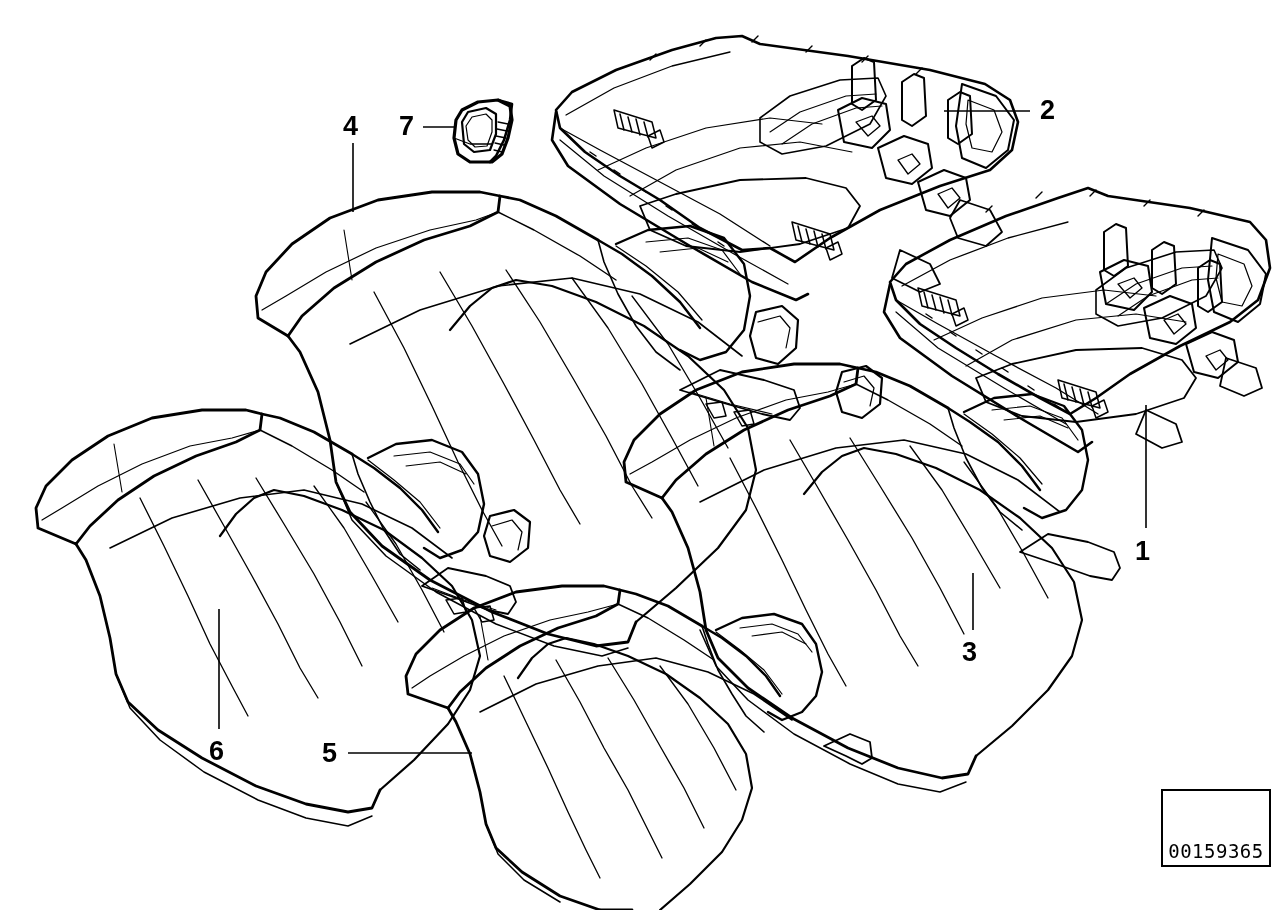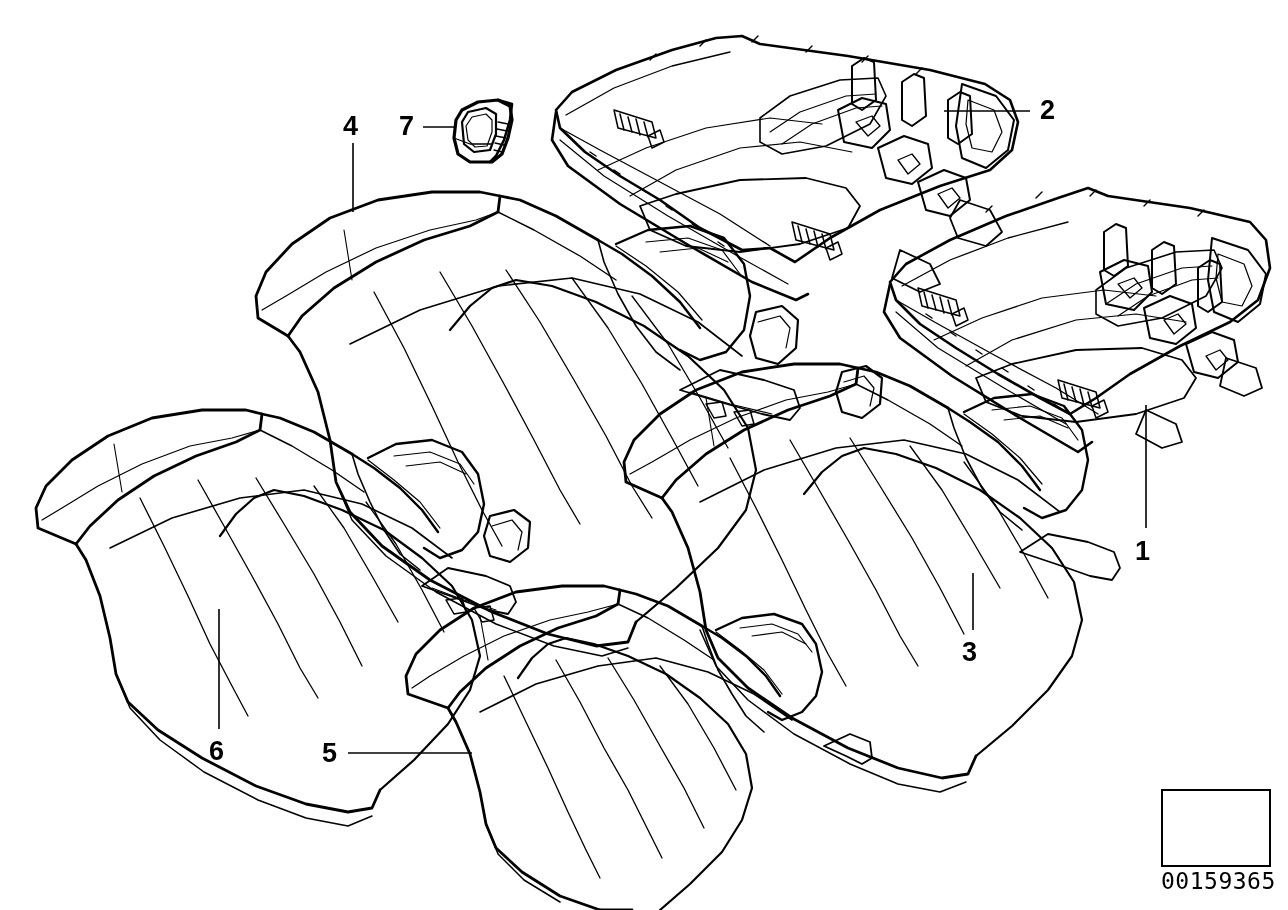--- a/index.html
+++ b/index.html
@@ -39,25 +39,25 @@
     top: 789px;
     width: 110px;
     height: 78px;
     border: 2px solid #000000;
     background: #ffffff;
     box-sizing: border-box;
   }
   #watermark-id {
     position: absolute;
     left: 1161px;
-    top: 868px;
+    top: 840px;
     width: 110px;
     text-align: center;
     font-family: "DejaVu Sans Mono", monospace;
-    font-size: 23px;
+    font-size: 19px;
     letter-spacing: 0.5px;
     color: #000000;
   }
 </style>
 </head>
 <body>
 
 <div id="page">
 
   <svg id="diagram-svg" viewBox="0 0 1288 910">

